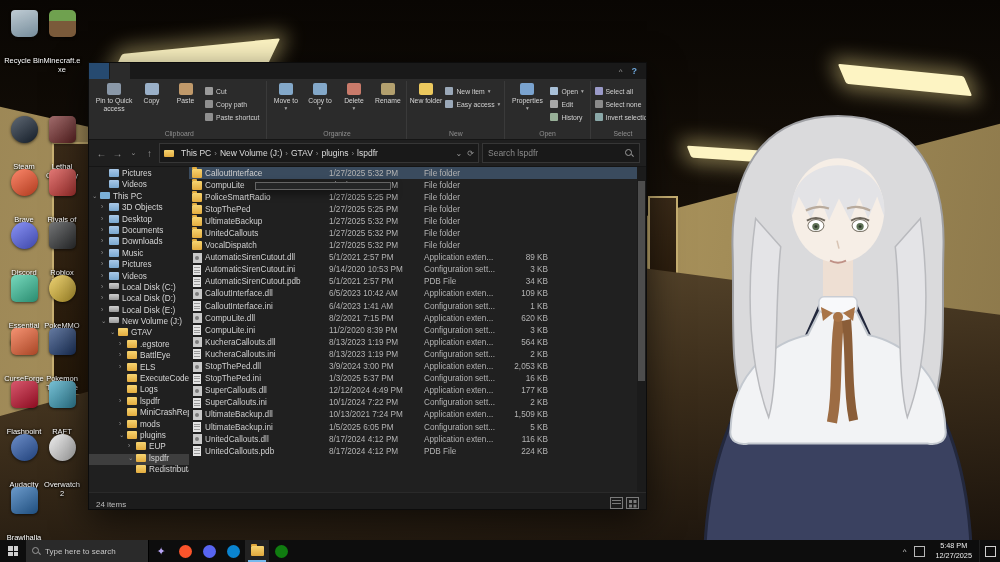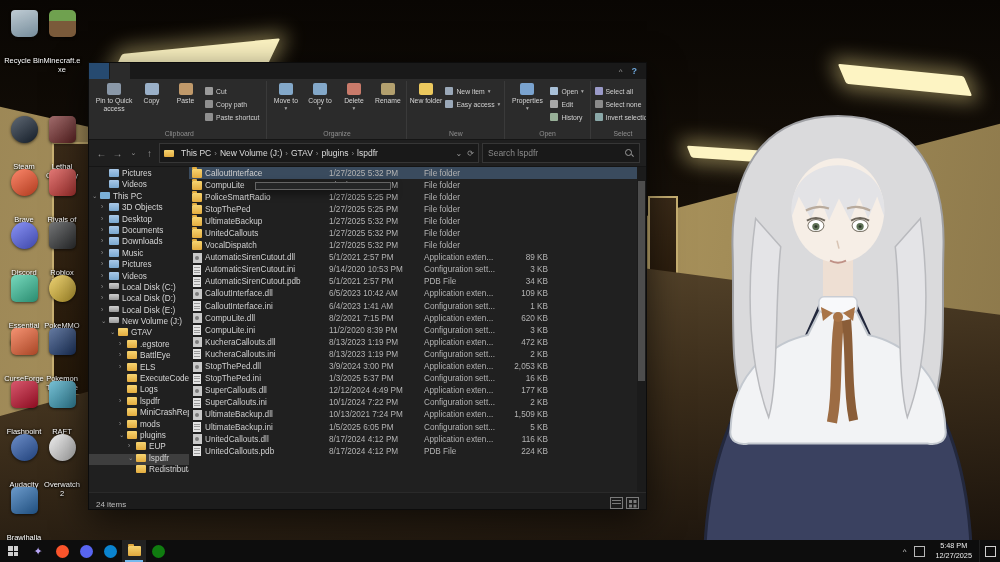--- a/index.html
+++ b/index.html
@@ -739,21 +739,21 @@
               <span class="c-date">11/2/2020 8:39 PM</span>
               <span class="c-type">Configuration sett...</span>
               <span class="c-size">3 KB</span>
               <span></span>
             </div>
             <div class="frow" data-icon="dll">
               <span class="fi"></span>
               <span class="c-label">KucheraCallouts.dll</span>
               <span class="c-date">8/13/2023 1:19 PM</span>
               <span class="c-type">Application exten...</span>
-              <span class="c-size">472 KB</span>
+              <span class="c-size">564 KB</span>
               <span></span>
             </div>
             <div class="frow" data-icon="ini">
               <span class="fi"></span>
               <span class="c-label">KucheraCallouts.ini</span>
               <span class="c-date">8/13/2023 1:19 PM</span>
               <span class="c-type">Configuration sett...</span>
               <span class="c-size">2 KB</span>
               <span></span>
             </div>
@@ -848,20 +848,24 @@
 
 <div class="taskbar">
   <div class="start">
     <span class="winlogo">
         <i></i>
         <i></i>
         <i></i>
         <i></i>
       </span>
   </div>
+  <div class="tsearch">
+    <span class="mag"></span>
+    <span>Type here to search</span>
+  </div>
   <div style="display:flex">
 
   <div class="tbi" data-app="copilot" data-shape="glyph" style="--icon-color: #b9a7f7;">
         <span class="tile"></span>
         <span class="tglyph">✦</span>
       </div>
       <div class="tbi" data-app="brave" data-shape="circle" style="--icon-color: #fb542b;">
         <span class="tile"></span>
         <span class="tglyph"></span>
       </div>

